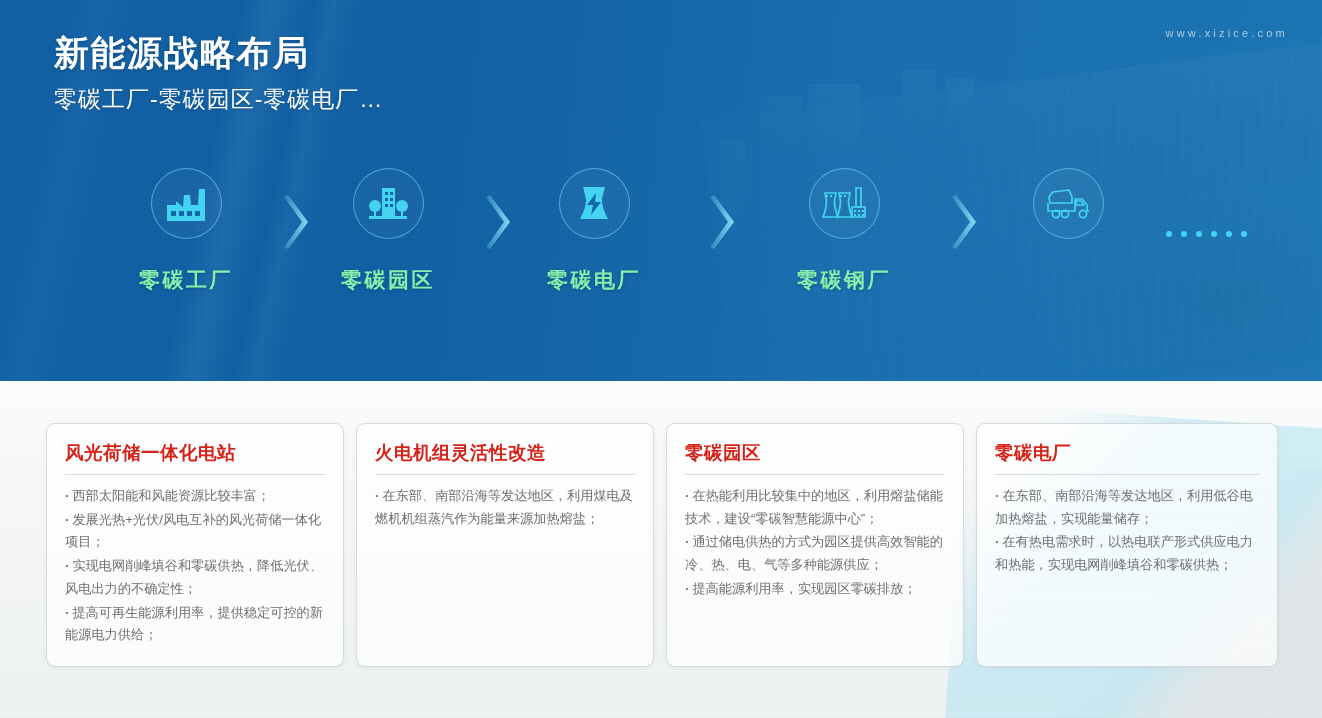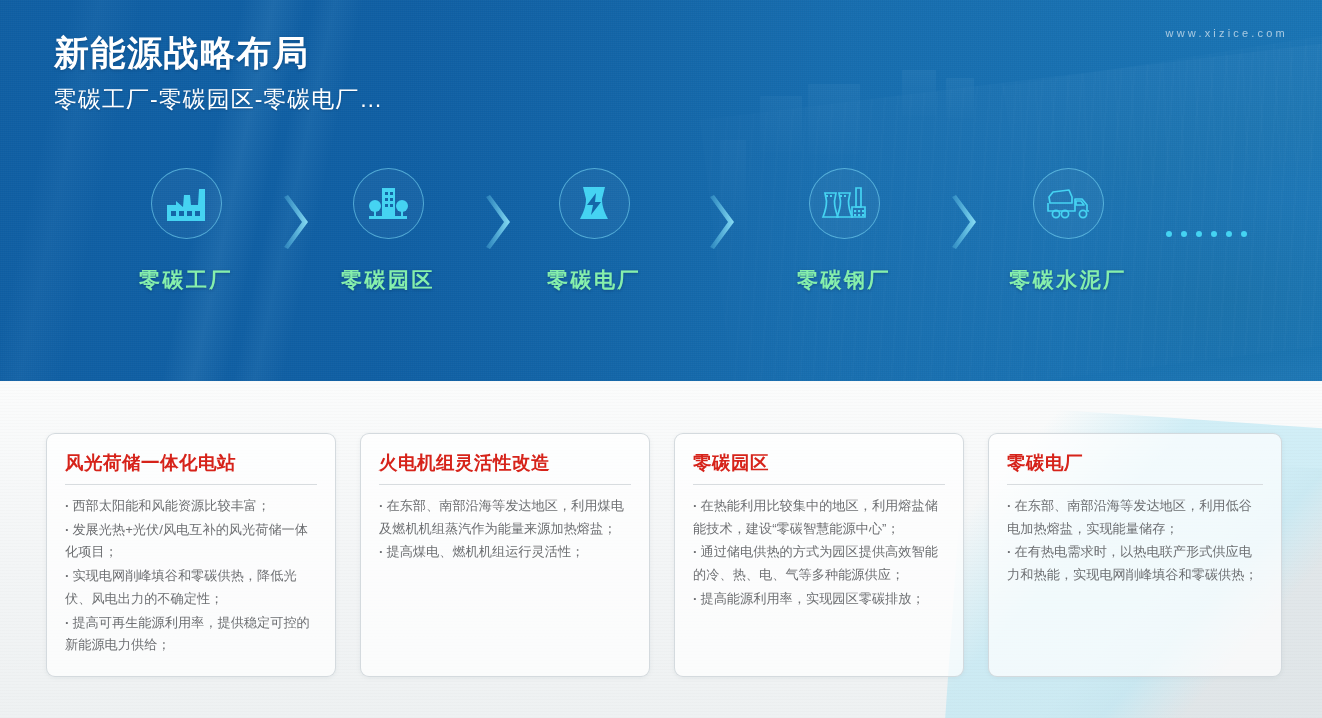--- a/index.html
+++ b/index.html
@@ -125,21 +125,21 @@
   .lower-deco2 {
     position:absolute; right:-40px; bottom:-160px; width:400px; height:420px;
     background:linear-gradient(128deg, rgba(228,232,234,0) 40%, rgba(222,228,231,.85) 58%, rgba(222,228,231,.85) 78%, rgba(228,232,234,0) 86%);
     transform:rotate(4deg);
   }
   .lower-noise {
     position:absolute; inset:0;
     background-image:repeating-linear-gradient(0deg, rgba(0,0,0,.012) 0 1px, rgba(0,0,0,0) 1px 3px);
   }
 
-  .cards { position:absolute; left:46px; top:52px; width:1236px; display:flex; gap:24px; }
+  .cards { position:absolute; left:46px; top:42px; width:1236px; display:flex; gap:12px; }
   .card {
     width:298px;
     background:rgba(255,255,255,.72);
     border:1px solid rgba(205,212,216,.85);
     border-radius:9px;
     padding:16px 18px 18px 18px;
     box-shadow:0 1px 4px rgba(120,135,145,.10);
     min-height:206px;
   }
   .card:nth-child(4) { width:302px; }
@@ -287,21 +287,20 @@
             <path d="M8 5 L24 3 L27 10 L27 16 L5 16 L4 10 Z"></path>
             <path d="M31 14 L36 14 L39 18 L31 18 Z"></path>
           </g>
           <g fill="none" stroke="#45d3f2" stroke-width="1.7">
             <circle cx="11" cy="27" r="3.6"></circle>
             <circle cx="20" cy="27" r="3.6"></circle>
             <circle cx="38" cy="27" r="3.6"></circle>
           </g>
         </svg>
       </div>
-      <div class="caption">零碳水泥厂</div>
     </div>
   </div>
 
   <div class="dots">
     <i></i>
     <i></i>
     <i></i>
     <i></i>
     <i></i>
     <i></i>
@@ -322,21 +321,20 @@
         <li>发展光热+光伏/风电互补的风光荷储一体化项目；</li>
         <li>实现电网削峰填谷和零碳供热，降低光伏、风电出力的不确定性；</li>
         <li>提高可再生能源利用率，提供稳定可控的新能源电力供给；</li>
       </ul>
     </div>
 
     <div class="card">
       <div class="card-title">火电机组灵活性改造</div>
       <ul class="bullets">
         <li>在东部、南部沿海等发达地区，利用煤电及燃机机组蒸汽作为能量来源加热熔盐；</li>
-        <li>提高煤电、燃机机组运行灵活性；</li>
       </ul>
     </div>
 
     <div class="card">
       <div class="card-title">零碳园区</div>
       <ul class="bullets">
         <li>在热能利用比较集中的地区，利用熔盐储能技术，建设“零碳智慧能源中心”；</li>
         <li>通过储电供热的方式为园区提供高效智能的冷、热、电、气等多种能源供应；</li>
         <li>提高能源利用率，实现园区零碳排放；</li>
       </ul>

